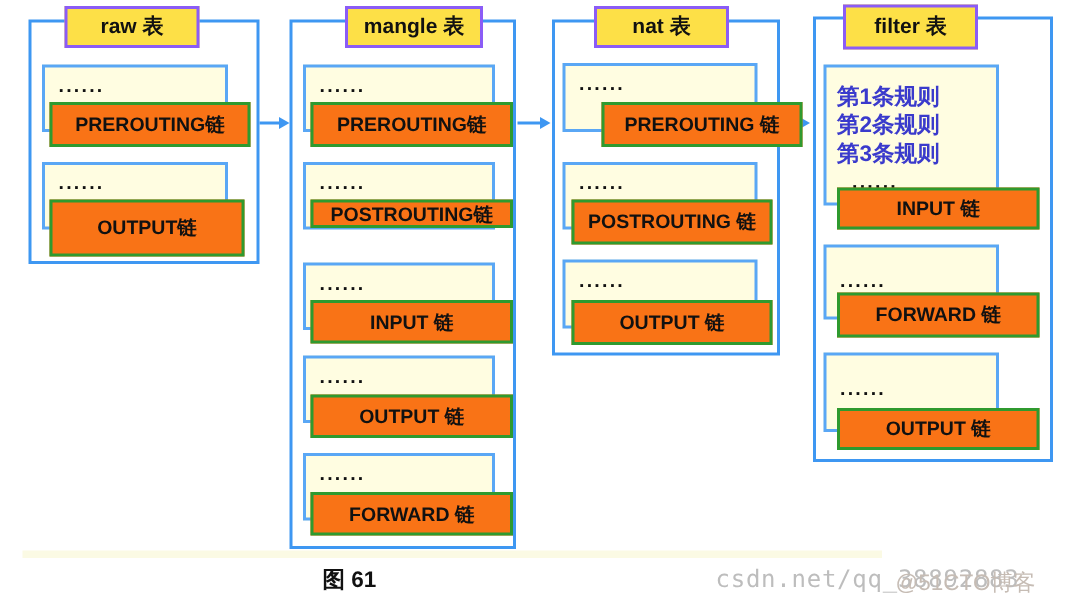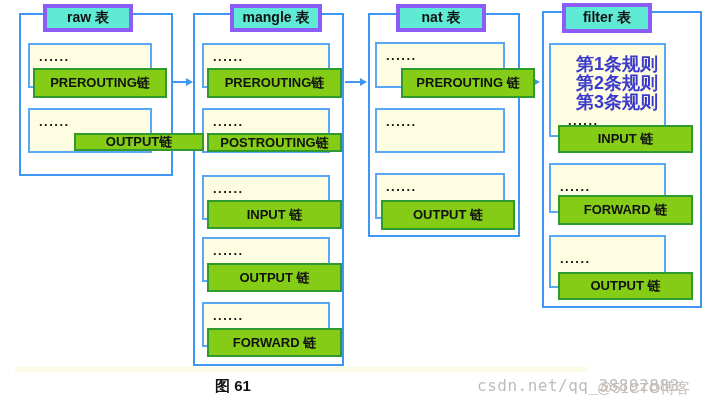--- a/index.html
+++ b/index.html
@@ -3,38 +3,38 @@
 <meta charset="utf-8">
 <style>
   html,body { margin:0; padding:0; background:#ffffff; }
   body { width:717px; height:405px; font-family:"Liberation Sans", sans-serif; }
   .stage { position:relative; width:717px; height:405px; overflow:hidden; background:#ffffff; }
 
   
   .tbox { position:absolute; box-sizing:border-box; border:2px solid #3E97F2; background:#ffffff; }
 
   
-  .ttitle { position:absolute; box-sizing:border-box; border:4px solid #8b5cf6; background:#5eead4;
+  .ttitle { position:absolute; box-sizing:border-box; border:2px solid #8b5cf6; background:#fde047;
             display:flex; align-items:center; justify-content:center;
             font-weight:bold; font-size:14px; color:#111111; z-index:5; }
 
   
   .ybox { position:absolute; box-sizing:border-box; border:2px solid #5AA7F5; background:#FFFDE1; z-index:2; }
 
   .dots { font-weight:bold; color:#111111; font-size:13px; letter-spacing:1.5px;
           padding:5px 0 0 9px; line-height:14px; }
   .dots.low { padding-top:15px; }
 
   
-  .gbox { position:absolute; box-sizing:border-box; border:2px solid #2F9A2F; background:#84cc16;
+  .gbox { position:absolute; box-sizing:border-box; border:2px solid #2F9A2F; background:#f97316;
           display:flex; align-items:center; justify-content:center;
           font-weight:bold; font-size:13px; color:#111111; white-space:pre; z-index:3; }
 
   
-  .rules { padding:10px 0 2px 25px; color:#3A3ACC; font-weight:bold; font-size:18px; line-height:19px; }
+  .rules { padding:10px 0 2px 7px; color:#3A3ACC; font-weight:bold; font-size:15px; line-height:19px; }
   .rules div { white-space:pre; }
 
   
   .arrow-line { position:absolute; height:2px; background:#3E97F2; z-index:1; }
   .arrow-head { position:absolute; width:0; height:0; border-top:4px solid transparent;
                 border-bottom:4px solid transparent; border-left:7px solid #3E97F2; z-index:1; }
 
   
   .band { position:absolute; left:15px; top:367px; width:573px; height:5px; background:#FBFAE4; }
 
@@ -55,21 +55,21 @@
   <div class="ttitle" style="left:43px;top:4px;width:90px;height:28px;">raw 表</div>
 
   <div class="ybox" style="left:28px;top:43px;width:124px;height:45px;">
     <div class="dots">......</div>
   </div>
   <div class="gbox" style="left:33px;top:68px;width:134px;height:30px;">PREROUTING链</div>
 
   <div class="ybox" style="left:28px;top:108px;width:124px;height:45px;">
     <div class="dots">......</div>
   </div>
-  <div class="gbox" style="left:33px;top:133px;width:130px;height:18px;margin-left:41px;">OUTPUT链</div>
+  <div class="gbox" style="left:33px;top:133px;width:130px;height:38px;">OUTPUT链</div>
 
   <div class="tbox" style="left:193px;top:13px;width:151px;height:353px;"></div>
   <div class="ttitle" style="left:230px;top:4px;width:92px;height:28px;">mangle 表</div>
 
   <div class="ybox" style="left:202px;top:43px;width:128px;height:45px;">
     <div class="dots">......</div>
   </div>
   <div class="gbox" style="left:207px;top:68px;width:135px;height:30px;">PREROUTING链</div>
 
   <div class="ybox" style="left:202px;top:108px;width:128px;height:45px;">
@@ -96,20 +96,21 @@
   <div class="ttitle" style="left:396px;top:4px;width:90px;height:28px;">nat 表</div>
 
   <div class="ybox" style="left:375px;top:42px;width:130px;height:46px;">
     <div class="dots">......</div>
   </div>
   <div class="gbox" style="left:381px;top:68px;width:134px;height:30px;margin-left:20px;">PREROUTING 链</div>
 
   <div class="ybox" style="left:375px;top:108px;width:130px;height:45px;">
     <div class="dots">......</div>
   </div>
+  <div class="gbox" style="left:381px;top:133px;width:134px;height:30px;">POSTROUTING 链</div>
 
   <div class="ybox" style="left:375px;top:173px;width:130px;height:46px;">
     <div class="dots">......</div>
   </div>
   <div class="gbox" style="left:381px;top:200px;width:134px;height:30px;">OUTPUT 链</div>
 
   <div class="tbox" style="left:542px;top:11px;width:160px;height:297px;"></div>
   <div class="ttitle" style="left:562px;top:3px;width:90px;height:30px;">filter 表</div>
 
   <div class="ybox" style="left:549px;top:43px;width:117px;height:94px;">

